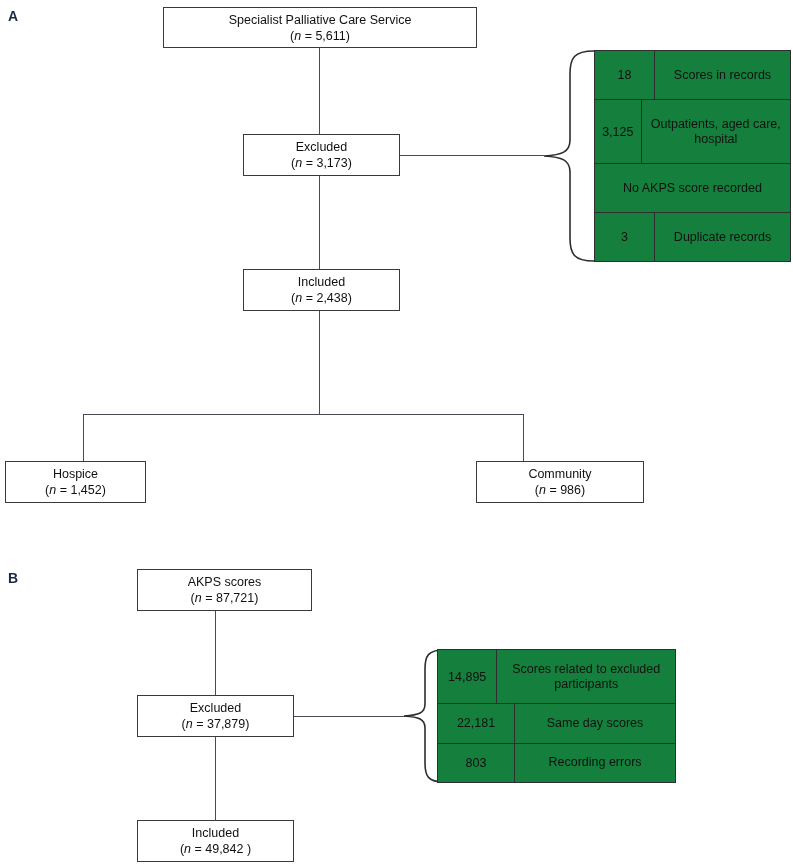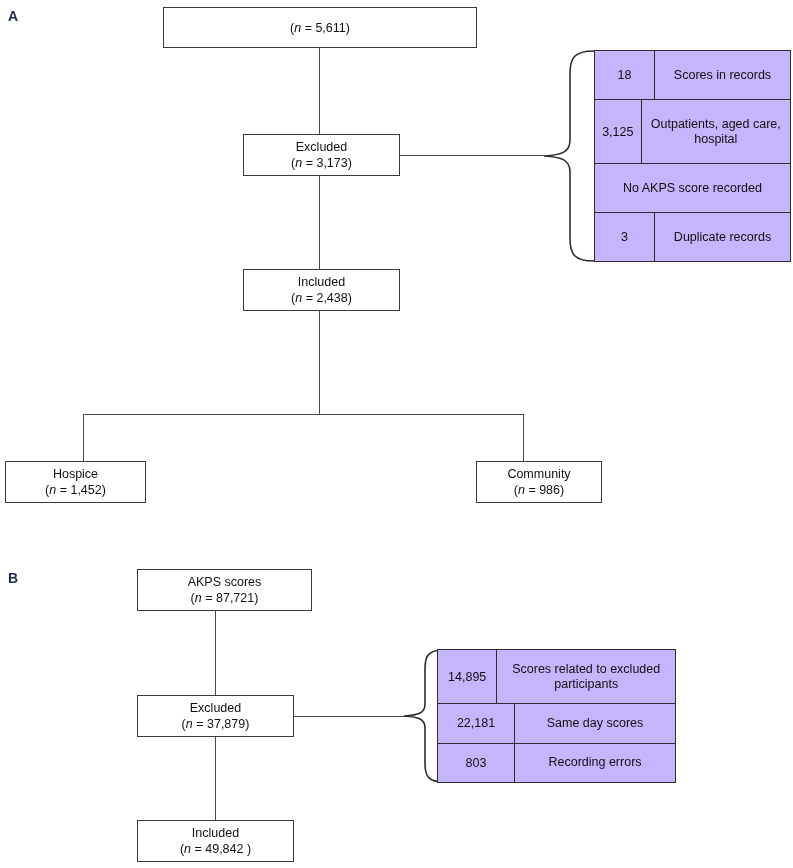--- a/index.html
+++ b/index.html
@@ -53,21 +53,21 @@
   .hline {
     position: absolute;
     height: 1.4px;
     background: #4a4a56;
   }
   
   .side-table {
     position: absolute;
     box-sizing: border-box;
     border: 1.3px solid #2e2e2e;
-    background: #c4b5fd;
+    background: #15803d;
     display: flex;
     flex-direction: column;
   }
   .tbl-row {
     display: flex;
     flex: 1 1 auto;
     border-bottom: 1.3px solid #2e2e2e;
     min-height: 0;
   }
   .tbl-row:last-child { border-bottom: none; }
@@ -96,20 +96,21 @@
   .brace-svg { position: absolute; }
 </style>
 </head>
 <body>
 
 <div id="flow-root">
 
   <div class="panel-letter" style="left:8px; top:8px;">A</div>
 
   <div class="node-box" style="left:163px; top:7px; width:314px; height:41px;">
+    <span>Specialist Palliative Care Service</span>
     <span class="ln2"><span>(</span><span class="ital">n</span><span> = 5,611)</span></span>
   </div>
 
   <div class="vline" style="left:319px; top:48px; height:86px;"></div>
 
   <div class="node-box" style="left:243px; top:134px; width:157px; height:42px;">
     <span>Excluded</span>
     <span class="ln2"><span>(</span><span class="ital">n</span><span> = 3,173)</span></span>
   </div>
 
@@ -150,21 +151,21 @@
 
   <div class="vline" style="left:83px; top:414px; height:47px;"></div>
 
   <div class="vline" style="left:523px; top:414px; height:47px;"></div>
 
   <div class="node-box" style="left:5px; top:461px; width:141px; height:42px;">
     <span>Hospice</span>
     <span class="ln2"><span>(</span><span class="ital">n</span><span> = 1,452)</span></span>
   </div>
 
-  <div class="node-box" style="left:476px; top:461px; width:126px; height:42px;">
+  <div class="node-box" style="left:476px; top:461px; width:168px; height:42px;">
     <span>Community</span>
     <span class="ln2"><span>(</span><span class="ital">n</span><span> = 986)</span></span>
   </div>
 
   <div class="panel-letter" style="left:8px; top:570px;">B</div>
 
   <div class="node-box" style="left:137px; top:569px; width:175px; height:42px;">
     <span>AKPS scores</span>
     <span class="ln2"><span>(</span><span class="ital">n</span><span> = 87,721)</span></span>
   </div>

